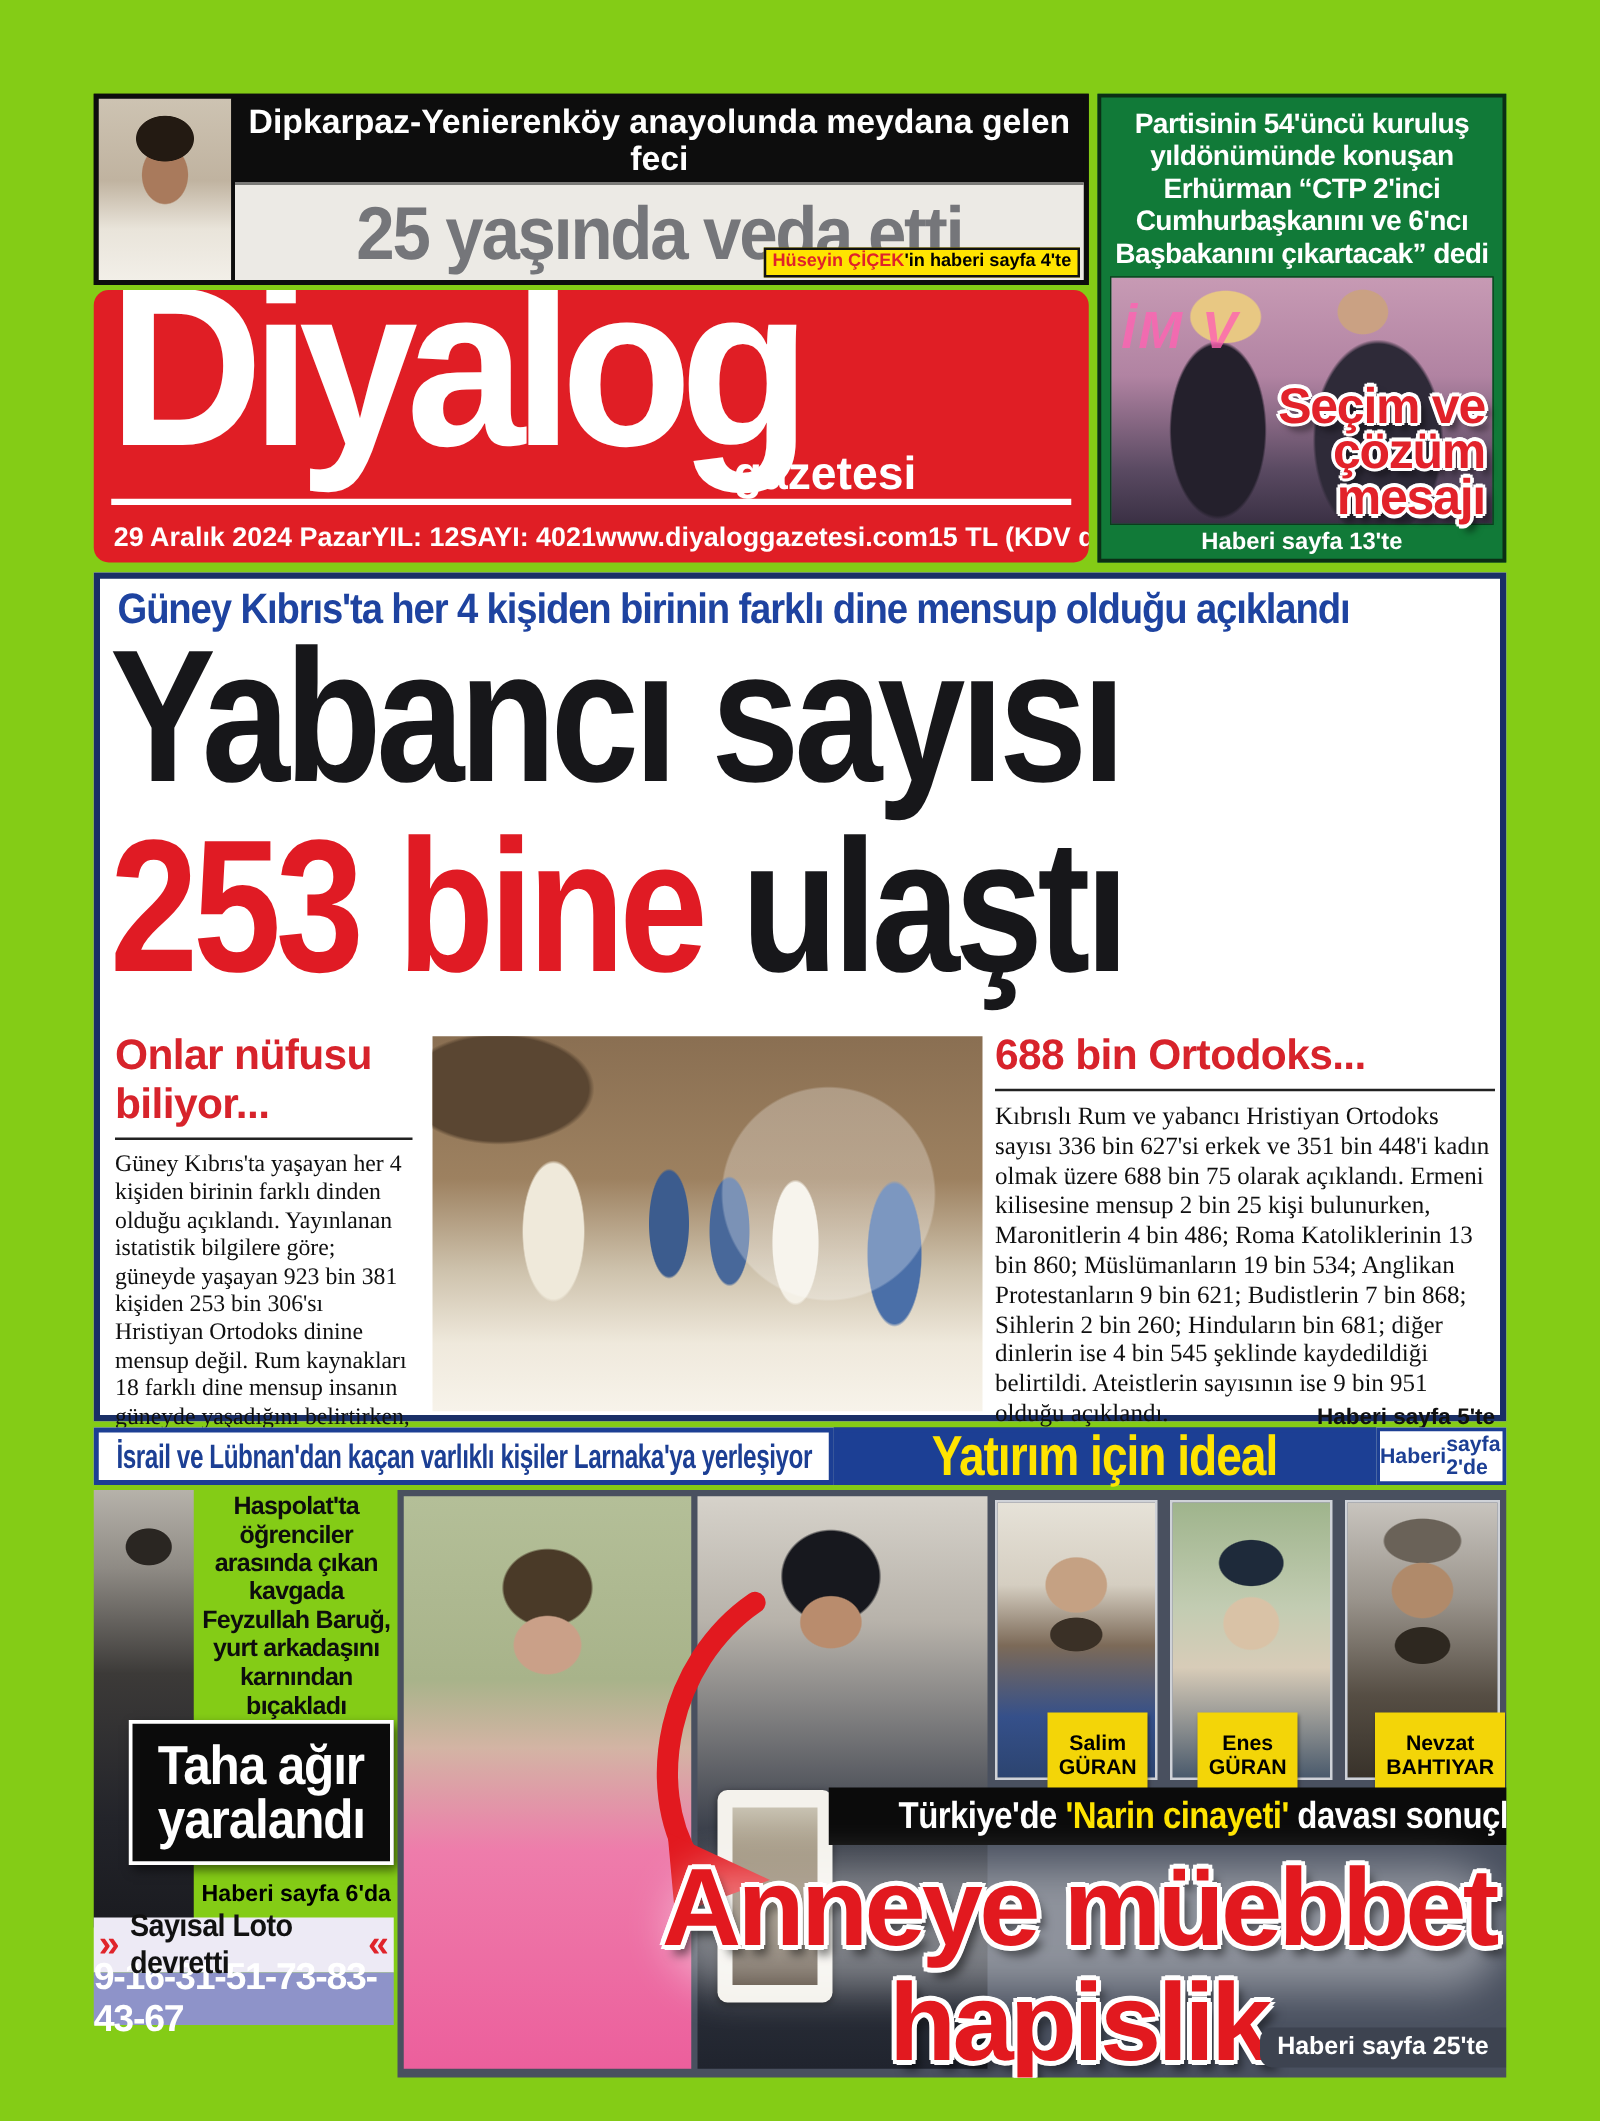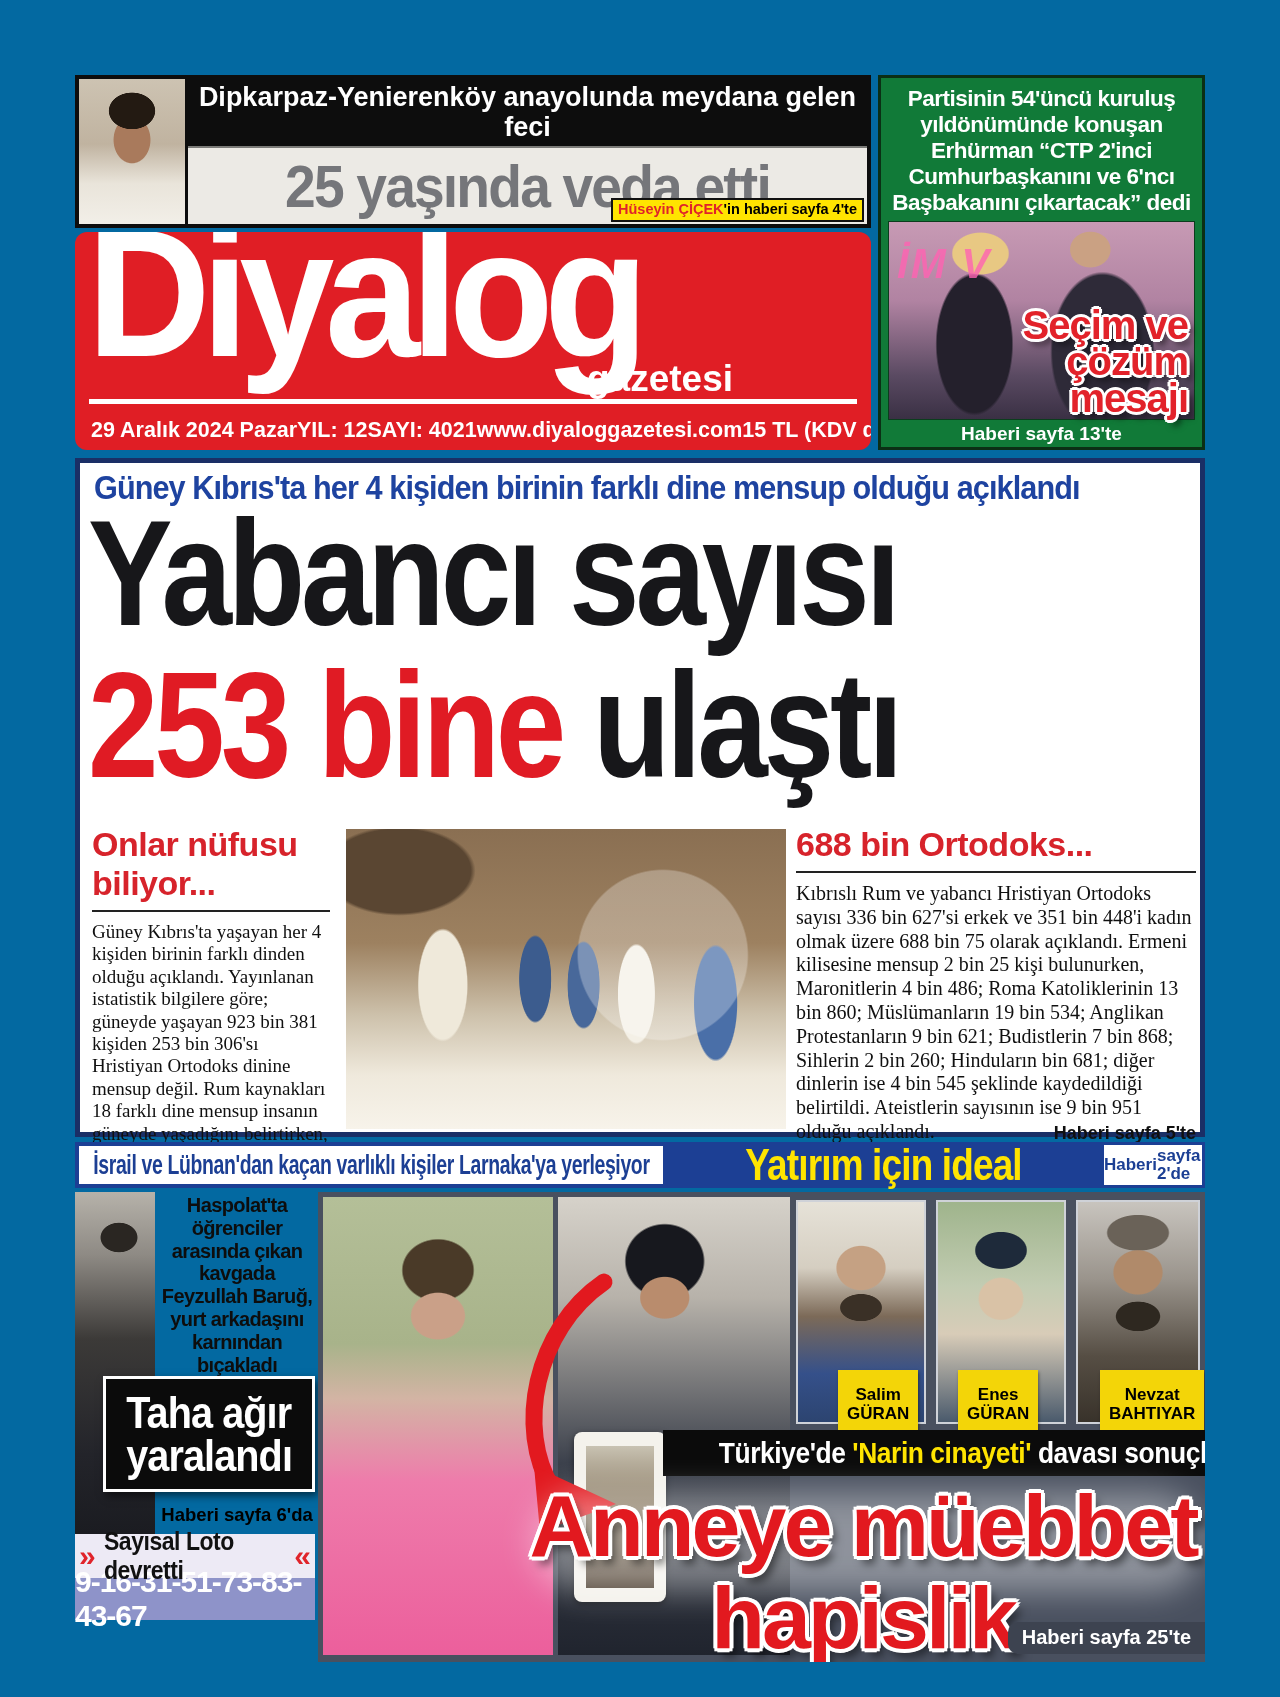--- a/index.html
+++ b/index.html
@@ -1,16 +1,16 @@
 <!DOCTYPE html>
 <html><head>
 <meta charset="utf-8">
 <style>
   html,body{margin:0;padding:0;background:#ffffff;}
-  #page{position:relative;width:1280px;height:1697px;background:#0369a1;overflow:hidden;
+  #page{position:relative;width:1280px;height:1697px;background:#84cc16;overflow:hidden;
         font-family:"Liberation Sans",sans-serif;}
   .abs{position:absolute;}
   .condc{display:inline-block;white-space:nowrap;transform-origin:50% 50%;}
 
   
   .tl-block{left:75px;top:75px;width:796px;height:153px;background:#0d0d0d;border:4px solid #0d0d0d;
             display:flex;box-sizing:border-box;}
   .tl-photo{width:106px;height:100%;flex:none;border-right:3px solid #0d0d0d;
      background:
        radial-gradient(ellipse 38px 30px at 50% 22%, #231a12 0 60%, transparent 62%),

